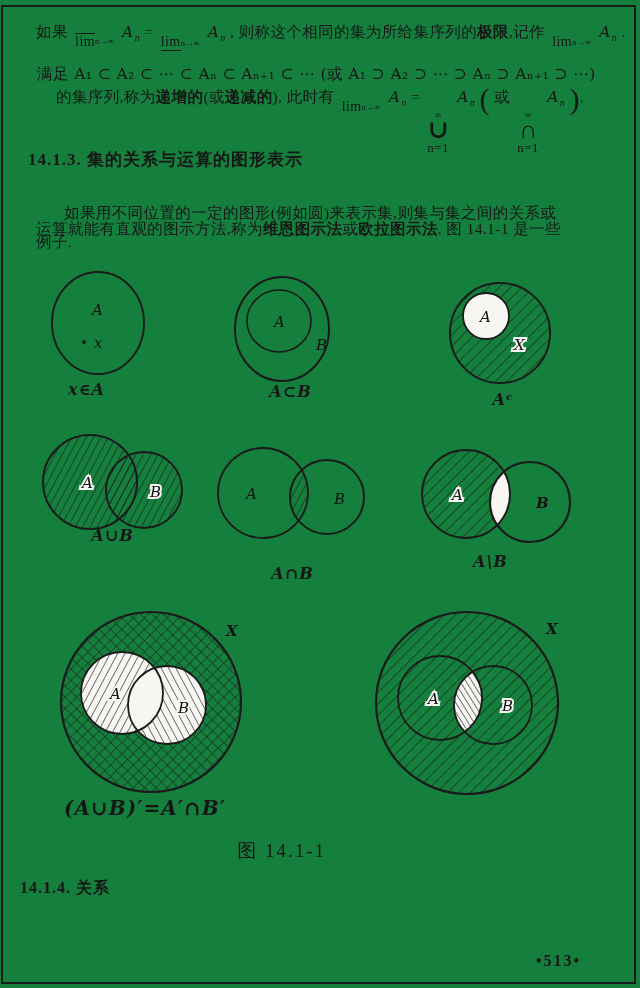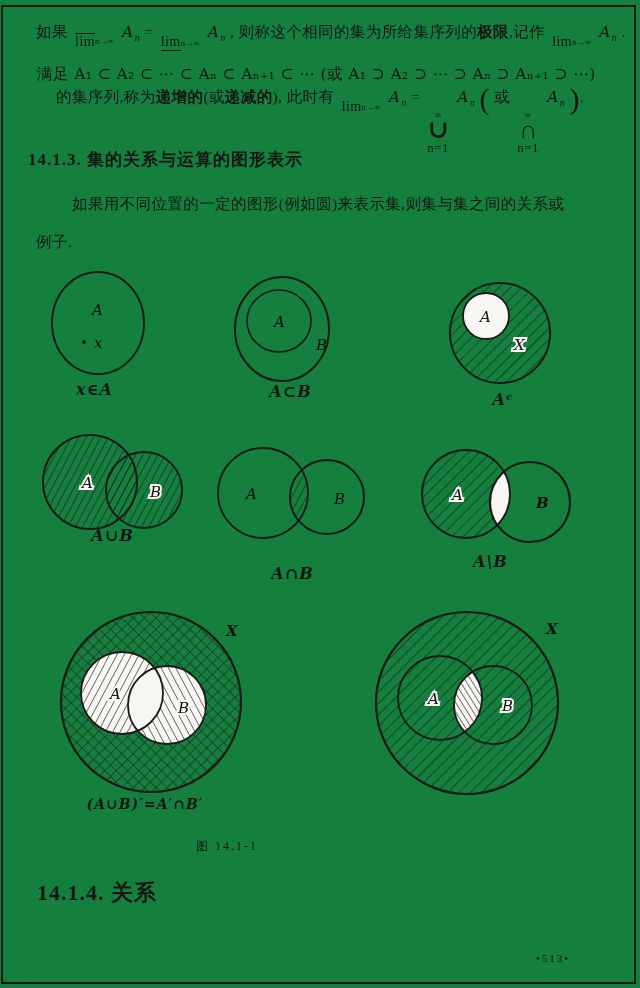--- a/index.html
+++ b/index.html
@@ -26,22 +26,22 @@
   
   .bigop { display:inline-flex; flex-direction:column; align-items:center;
            line-height:0.9; vertical-align:-16px; margin:0 3px; }
   .bigop .sup { font-size:9px; }
   .bigop .op  { font-size:25px; font-weight:700; }
   .bigop .sub { font-size:13px; }
   .bigparen { font-size:30px; font-weight:400; vertical-align:-7px; }
   .h1 { position:absolute; font-size:17px; font-weight:700; letter-spacing:1px; white-space:nowrap; }
   .cap { position:absolute; font-style:italic; font-weight:700; font-size:16px;
          text-align:center; font-family:"DejaVu Serif",serif; letter-spacing:1px; }
-  .figcap { position:absolute; font-size:12px; letter-spacing:2px; text-align:left; }
-  .pagenum { position:absolute; font-size:11px; font-weight:400; letter-spacing:2px; }
+  .figcap { position:absolute; font-size:19px; letter-spacing:2px; text-align:right; }
+  .pagenum { position:absolute; font-size:16px; font-weight:700; letter-spacing:2px; }
   svg { position:absolute; overflow:visible; }
   .slabel { font-family:"DejaVu Serif",serif; font-style:italic; font-size:15px;
             fill:#111; paint-order:stroke; stroke:#f7f6f2; stroke-width:4px; }
   .slabel.nohalo { stroke:none; }
 </style>
 </head>
 <body>
 
 <div class="page">
   <div class="scan-border"></div>
@@ -113,30 +113,33 @@
         <span class="sup">∞</span>
         <span class="op">∩</span>
         <span class="sub">n=1</span>
       </span>
     <span class="mvar">A</span><sub>n</sub>
     <span class="bigparen">)</span><span>.</span>
   </div>
 
   <div class="h1" style="left:28px; top:148px;">14.1.3. 集的关系与运算的图形表示</div>
 
-  <div class="tline" style="left:64px; top:194px;margin-left:8px;">如果用不同位置的一定的图形(例如圆)来表示集,则集与集之间的关系或</div>
+  <div class="tline" style="left:64px; top:203px;">如果用不同位置的一定的图形(例如圆)来表示集,则集与集之间的关系或</div>
+  <div class="tline" style="left:36px; top:219px;">
+    <span>运算就能有直观的图示方法,称为</span><b class="term">维恩图示法</b><span>或</span><b class="term">欧拉图示法</b><span>. 图 14.1-1 是一些</span>
+  </div>
   <div class="tline" style="left:36px; top:232px;text-align:right;">例子.</div>
 
   <svg style="left:46px; top:268px;" width="104" height="110">
     <ellipse cx="52" cy="55" rx="46" ry="51" fill="none" stroke="#1a1a1a" stroke-width="1.9"></ellipse>
     <text class="slabel nohalo" x="46" y="47">A</text>
     <circle cx="38" cy="74" r="1.9" fill="#161616"></circle>
     <text class="slabel nohalo" x="48" y="80" font-size="13.5">x</text>
   </svg>
-  <div class="cap" style="left:52px; top:380px; width:85px;">x∈A</div>
+  <div class="cap" style="left:44px; top:380px; width:85px;">x∈A</div>
 
   <svg style="left:232px; top:272px;" width="104" height="112">
     <ellipse cx="50" cy="57" rx="47" ry="52" fill="none" stroke="#1a1a1a" stroke-width="2"></ellipse>
     <ellipse cx="47" cy="49" rx="32" ry="31" fill="none" stroke="#1a1a1a" stroke-width="1.6"></ellipse>
     <text class="slabel nohalo" x="42" y="55">A</text>
     <text class="slabel nohalo" x="84" y="78">B</text>
   </svg>
   <div class="cap" style="left:248px; top:382px; width:85px;">A⊂B</div>
 
   <svg style="left:444px; top:274px;" width="112" height="114">
@@ -204,21 +207,21 @@
     <g clip-path="url(#clipA7)">
       <circle cx="113" cy="99" r="39" fill="#f7f6f2"></circle>
     </g>
     <circle cx="97" cy="96" r="90" fill="none" stroke="#1a1a1a" stroke-width="2.2"></circle>
     <circle cx="68" cy="87" r="41" fill="none" stroke="#1a1a1a" stroke-width="1.8"></circle>
     <circle cx="113" cy="99" r="39" fill="none" stroke="#1a1a1a" stroke-width="1.8"></circle>
     <text class="slabel" x="56" y="93">A</text>
     <text class="slabel" x="124" y="107">B</text>
     <text class="slabel nohalo" x="172" y="30" font-weight="bold">X</text>
   </svg>
-  <div class="cap" style="left:50px; top:796px; width:190px; font-size:14px;">(A∪B)′=A′∩B′</div>
+  <div class="cap" style="left:50px; top:796px; width:190px; font-size:20px;">(A∪B)′=A′∩B′</div>
 
   <svg style="left:364px; top:604px;" width="204" height="200">
     <defs>
         <clipPath id="clipA8">
           <circle cx="76" cy="94" r="42"></circle>
         </clipPath>
       </defs>
     <circle cx="103" cy="99" r="91" fill="url(#ph45)"></circle>
     <g clip-path="url(#clipA8)">
       <circle cx="129" cy="101" r="39" fill="#f7f6f2"></circle>
@@ -229,16 +232,16 @@
     <circle cx="103" cy="99" r="91" fill="none" stroke="#1a1a1a" stroke-width="2.2"></circle>
     <circle cx="76" cy="94" r="42" fill="none" stroke="#1a1a1a" stroke-width="1.8"></circle>
     <circle cx="129" cy="101" r="39" fill="none" stroke="#1a1a1a" stroke-width="1.8"></circle>
     <text class="slabel" x="64" y="100">A</text>
     <text class="slabel" x="138" y="107">B</text>
     <text class="slabel nohalo" x="182" y="30" font-weight="bold">X</text>
   </svg>
 
   <div class="figcap" style="left:196px; top:838px; width:130px;">图  14.1-1</div>
 
-  <div class="h1" style="left:37px; top:878px; font-size:22px;">14.1.4. 关系</div>
+  <div class="h1" style="left:20px; top:878px; font-size:16px;">14.1.4. 关系</div>
 
   <div class="pagenum" style="left:536px; top:952px;">•513•</div>
 </div>
 
 </body></html>

